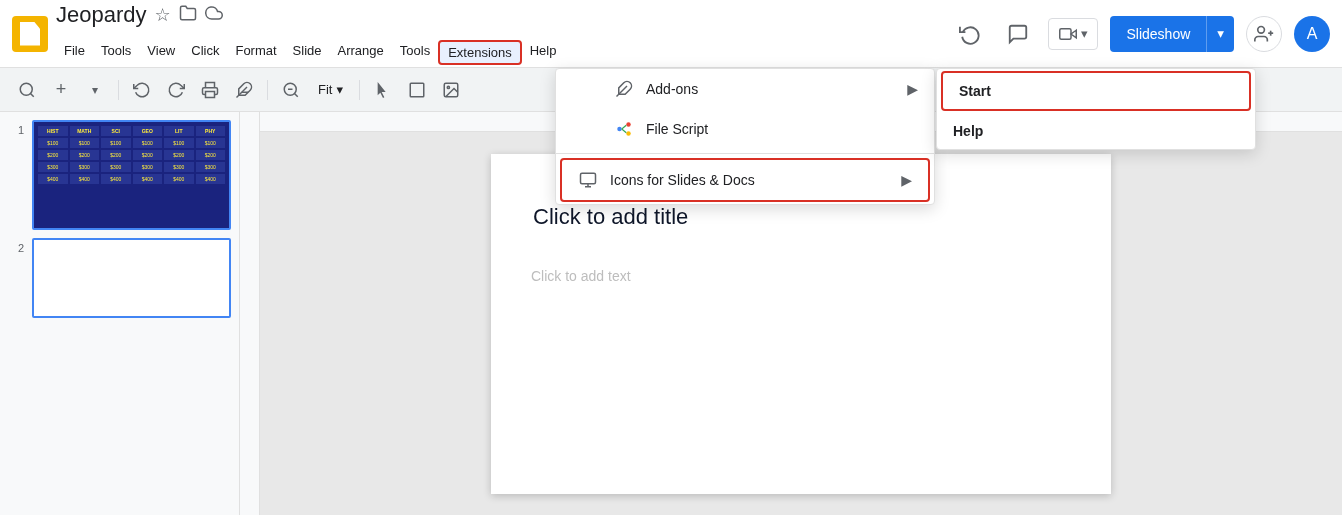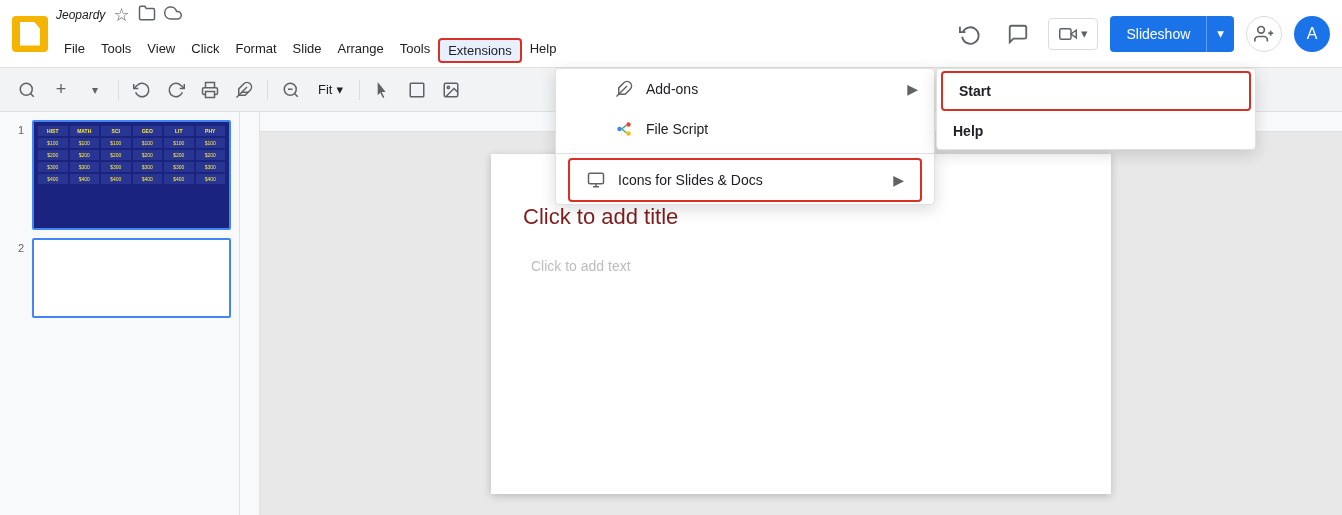--- a/index.html
+++ b/index.html
@@ -32,24 +32,23 @@
       display: flex;
       flex-direction: column;
       flex: 1;
     }
     .doc-title-row {
       display: flex;
       align-items: center;
       gap: 8px;
     }
     .doc-title {
-      font-size: 12px;
+      font-size: 22px;
       font-weight: 400;
       color: #202124;
-      font-style: italic;
     }
     .star-icon { color: #5f6368; font-size: 18px; cursor: pointer; }
     .folder-icon { color: #5f6368; font-size: 16px; cursor: pointer; }
     .cloud-icon { color: #5f6368; font-size: 16px; cursor: pointer; }
 
     .menu-bar {
       display: flex;
       gap: 0;
       margin-top: 12px;
     }
@@ -299,27 +298,27 @@
       width: 620px;
       height: 340px;
       position: relative;
       box-shadow: 0 2px 8px rgba(0,0,0,0.2);
       margin-left: 20px;
       margin-top: 20px;
     }
     .slide-title-placeholder {
       position: absolute;
       top: 50px;
-      left: 32px;
-      color: #7f1d1d;
+      left: 42px;
+      color: #0f172a;
       font-size: 22px;
     }
     .slide-text-placeholder {
       position: absolute;
-      top: 104px;
+      top: 114px;
       left: 40px;
       color: #bdbdbd;
       font-size: 14px;
     }
 
     
     .extensions-dropdown {
       position: absolute;
       top: 68px;
       left: 555px;
@@ -607,21 +606,21 @@
           <circle cx="6" cy="12" r="3" fill="#4285f4"></circle>
           <circle cx="18" cy="6" r="3" fill="#ea4335"></circle>
           <circle cx="18" cy="18" r="3" fill="#fbbc05"></circle>
           <line x1="9" y1="12" x2="15" y2="7" stroke="#34a853" stroke-width="1.5"></line>
           <line x1="9" y1="12" x2="15" y2="17" stroke="#34a853" stroke-width="1.5"></line>
         </svg>
     </span>
     <span>File Script</span>
   </div>
   <div class="menu-separator"></div>
-  <div class="extensions-menu-item" style="border: 2px solid #d93025; border-radius: 4px; margin: 2px 12px;">
+  <div class="extensions-menu-item" style="border: 2px solid #d93025; border-radius: 4px; margin: 2px 4px;">
     <span class="menu-icon">
       <svg width="18" height="18" viewBox="0 0 24 24" fill="none" stroke="#5f6368" stroke-width="2">
           <rect x="2" y="3" width="20" height="14" rx="2"></rect>
           <line x1="8" y1="21" x2="16" y2="21"></line>
           <line x1="12" y1="17" x2="12" y2="21"></line>
         </svg>
     </span>
     <span>Icons for Slides &amp; Docs</span>
     <span class="submenu-arrow">▶</span>
   </div>

